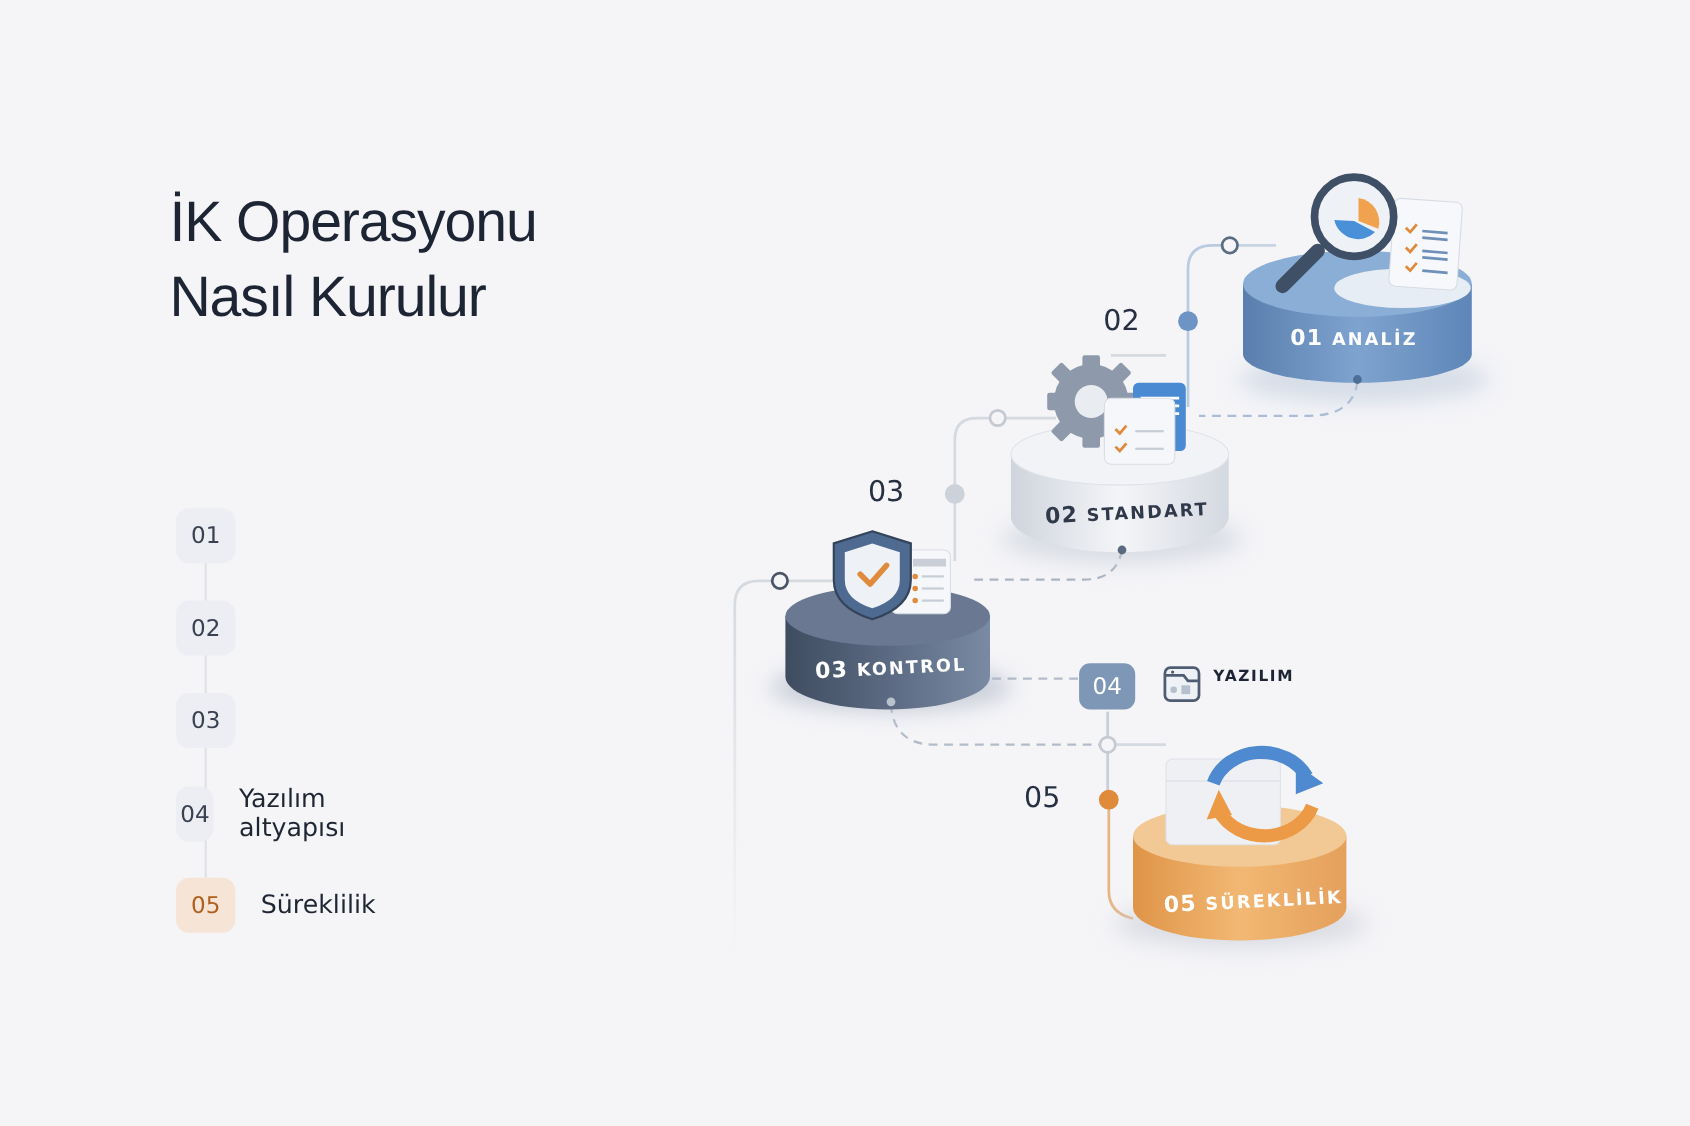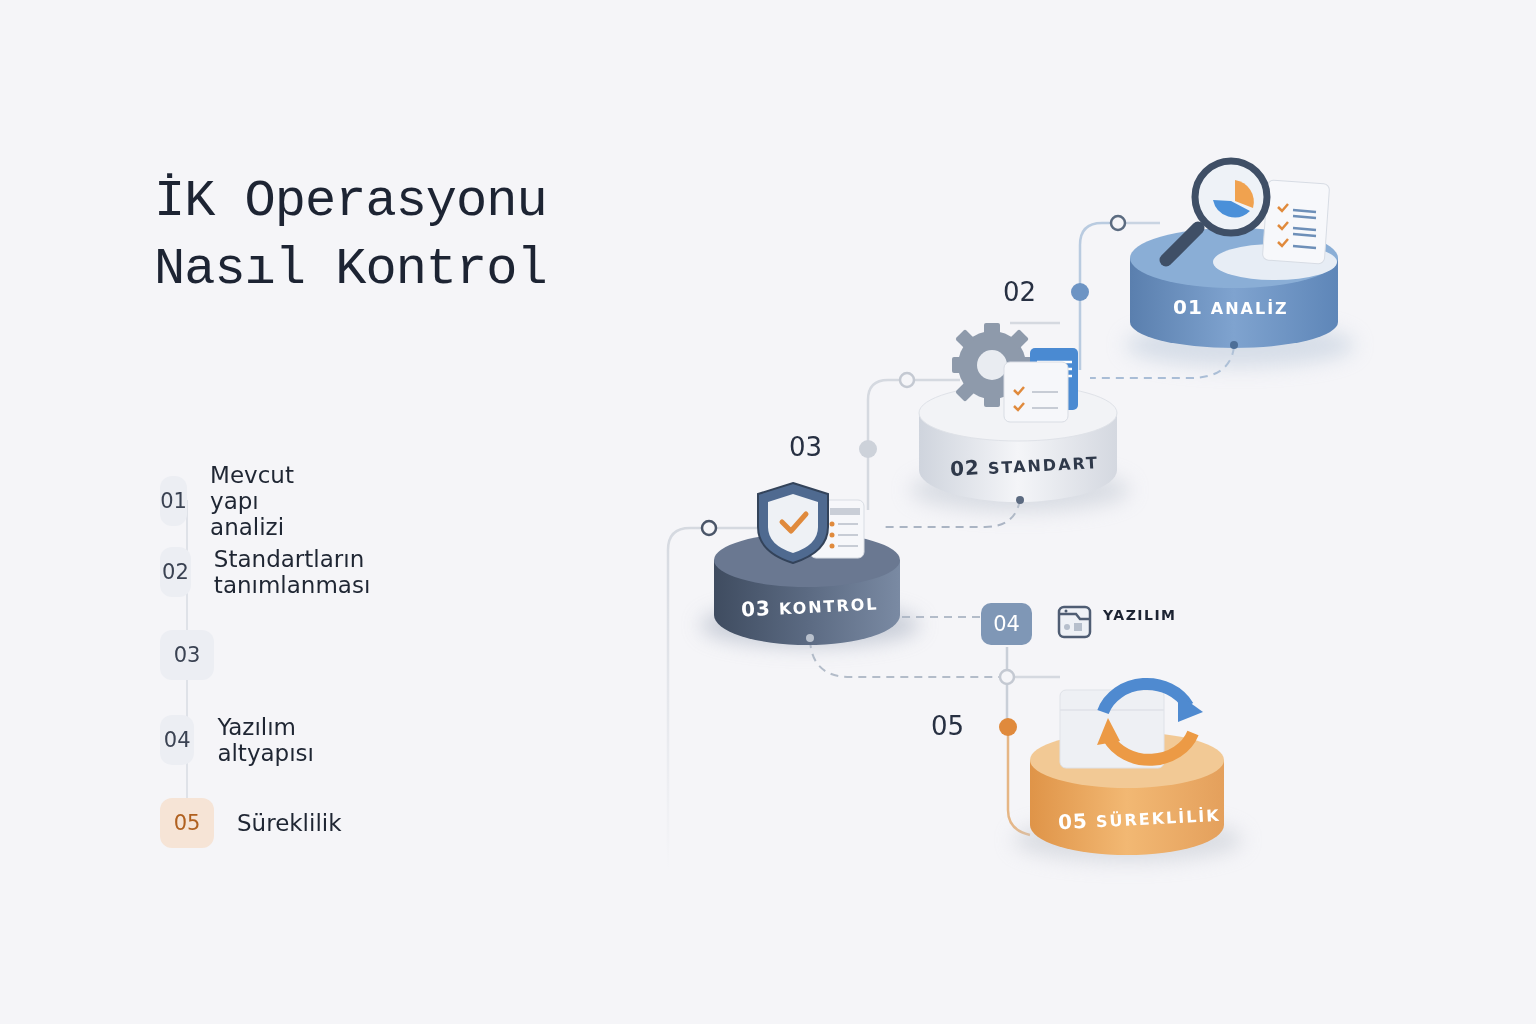--- a/index.html
+++ b/index.html
@@ -5,21 +5,21 @@
   * { box-sizing: border-box; margin: 0; padding: 0; }
   html, body { width: 1536px; height: 1024px; overflow: hidden; }
   body {
     background: #f5f5f8;
     font-family: "DejaVu Sans", sans-serif;
     color: #1f2937;
     position: relative;
   }
   .title {
     position: absolute; left: 154px; top: 168px;
-    font-family: Liberation Mono, monospace;
+    font-family: Liberation Sans, sans-serif;
     font-size: 52px; line-height: 68px; font-weight: 400;
     color: #1d2433; letter-spacing: -1px;
   }
   .title span { display: block; }
   .subtitle {
     position: absolute; left: 160px; top: 330px;
     font-size: 19px; line-height: 40px; color: #3b4252; width: 470px;
   }
   .subtitle span { display: block; }
   .steps { position: absolute; left: 160px; top: 462px; }
@@ -55,35 +55,33 @@
   .yaz-text {
     position: absolute; left: 1103px; top: 607px; font-size: 14px; font-weight: bold;
     color: #1d2433; letter-spacing: 1.5px;
   }
 </style>
 </head>
 <body>
 
 <div class="title">
   <span>İK Operasyonu</span>
-  <span>Nasıl Kontrol</span>
+  <span>Nasıl Kurulur</span>
 </div>
 
 <div class="subtitle">
 </div>
 
 <div class="steps-line"></div>
 <div class="steps">
   <div class="step" style="top:0">
     <div class="step-badge">01</div>
-    <div class="step-label">Mevcut yapı analizi</div>
   </div>
   <div class="step" style="top:84px">
     <div class="step-badge">02</div>
-    <div class="step-label">Standartların tanımlanması</div>
   </div>
   <div class="step" style="top:168px">
     <div class="step-badge">03</div>
   </div>
   <div class="step" style="top:252px">
     <div class="step-badge">04</div>
     <div class="step-label">Yazılım altyapısı</div>
   </div>
   <div class="step" style="top:336px">
     <div class="step-badge accent">05</div>

